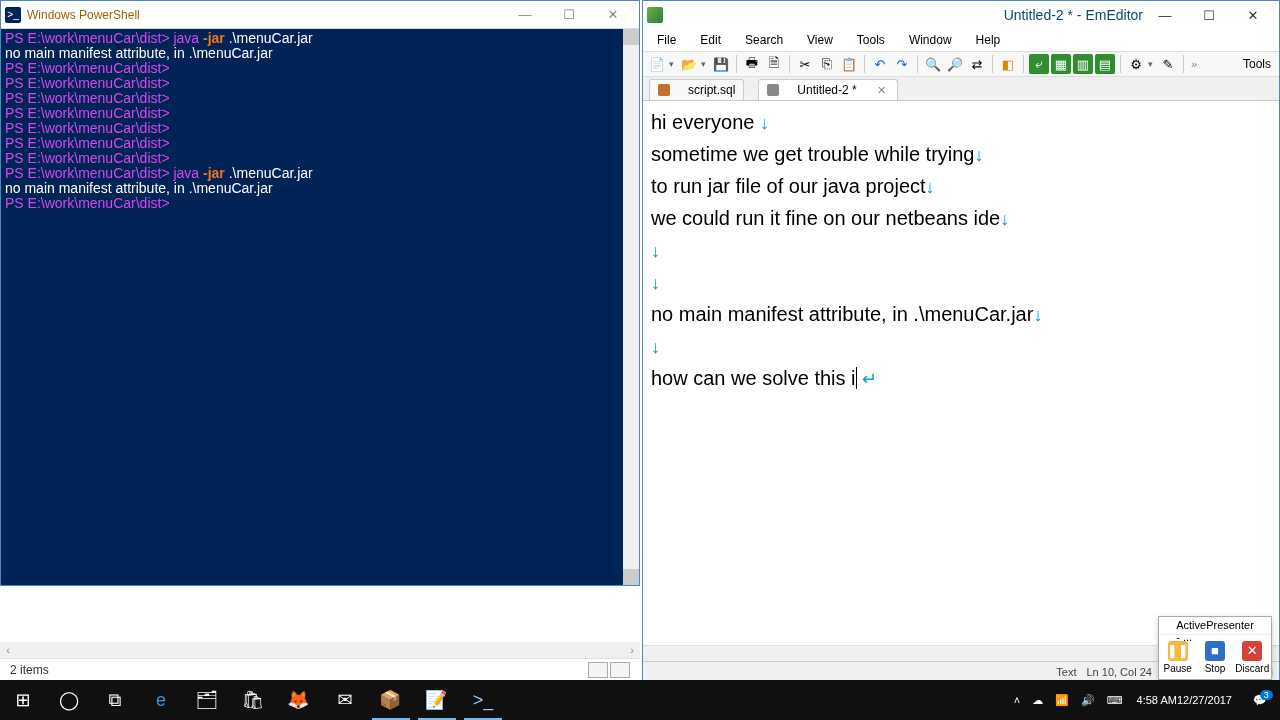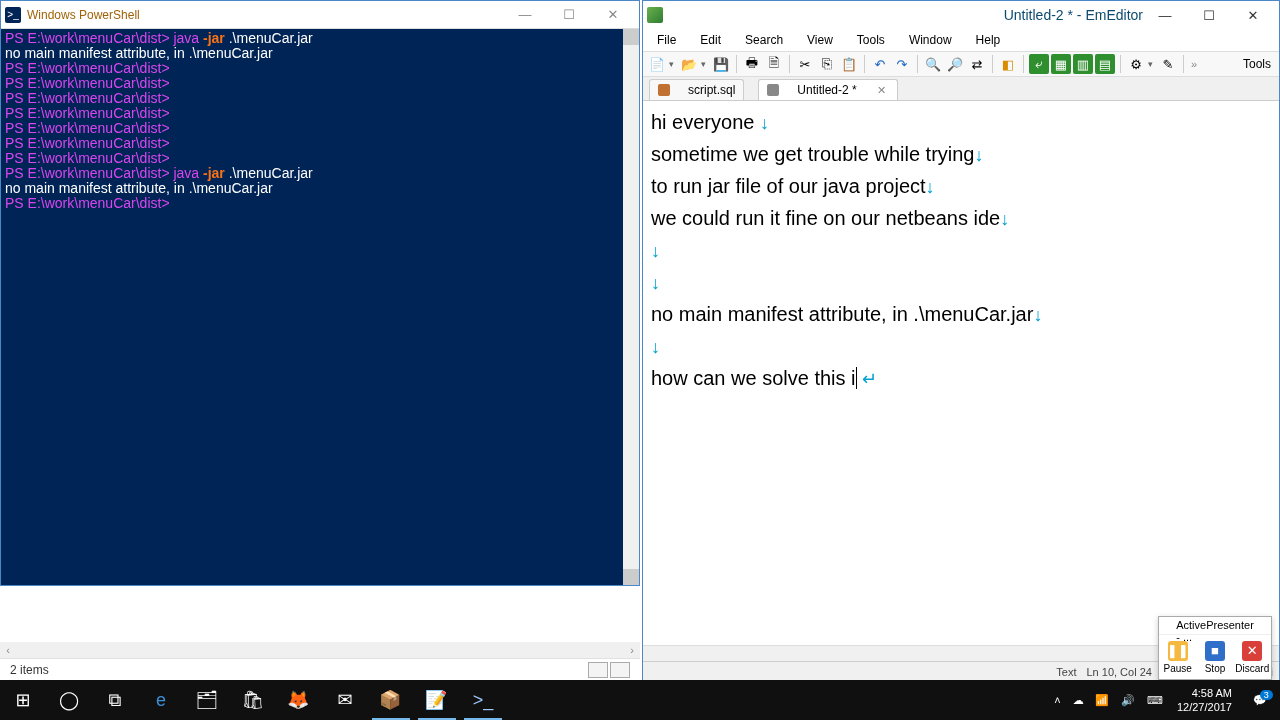--- a/index.html
+++ b/index.html
@@ -63,21 +63,21 @@
 .ap-buttons { display: flex; height: 44px; }
 .ap-btn { flex: 1; display: flex; flex-direction: column; align-items: center; justify-content: center; font-size: 10px; gap: 2px; cursor: pointer; }
 .ap-btn-icon { width: 20px; height: 20px; border-radius: 3px; display: flex; align-items: center; justify-content: center; font-size: 13px; color: #fff; }
 
 
 .taskbar { position: absolute; left: 0; bottom: 0; width: 1280px; height: 40px; background: #101010; display: flex; align-items: center; }
 .tb-item { width: 46px; height: 40px; display: flex; align-items: center; justify-content: center; color: #fff; font-size: 18px; cursor: pointer; position: relative; }
 .tb-item.active::after { content: ""; position: absolute; bottom: 0; left: 4px; right: 4px; height: 2px; background: #76b9ed; }
 .tray { margin-left: auto; display: flex; align-items: center; height: 100%; color: #fff; font-size: 11px; }
 .tray-item { padding: 0 6px; height: 100%; display: flex; align-items: center; cursor: pointer; }
-.tray-clock { display: flex; flex-direction: column; align-items: flex-end; padding: 0 8px; line-height: 14px; font-size: 11px; }
+.tray-clock { display: flex; flex-direction: row; align-items: flex-end; padding: 0 8px; line-height: 14px; font-size: 11px; }
 .tray-notif { width: 40px; height: 100%; display: flex; align-items: center; justify-content: center; }
 .notif-badge { position: relative; }
 .notif-badge::after { content: attr(data-count); position: absolute; top: -4px; right: -6px; background: #0078d7; color: #fff; border-radius: 8px; font-size: 9px; padding: 0 4px; }
 </style>
 </head>
 <body>
 
 <div class="ps-window">
   <div class="ps-titlebar">
     <div class="ps-icon">&gt;_</div>

